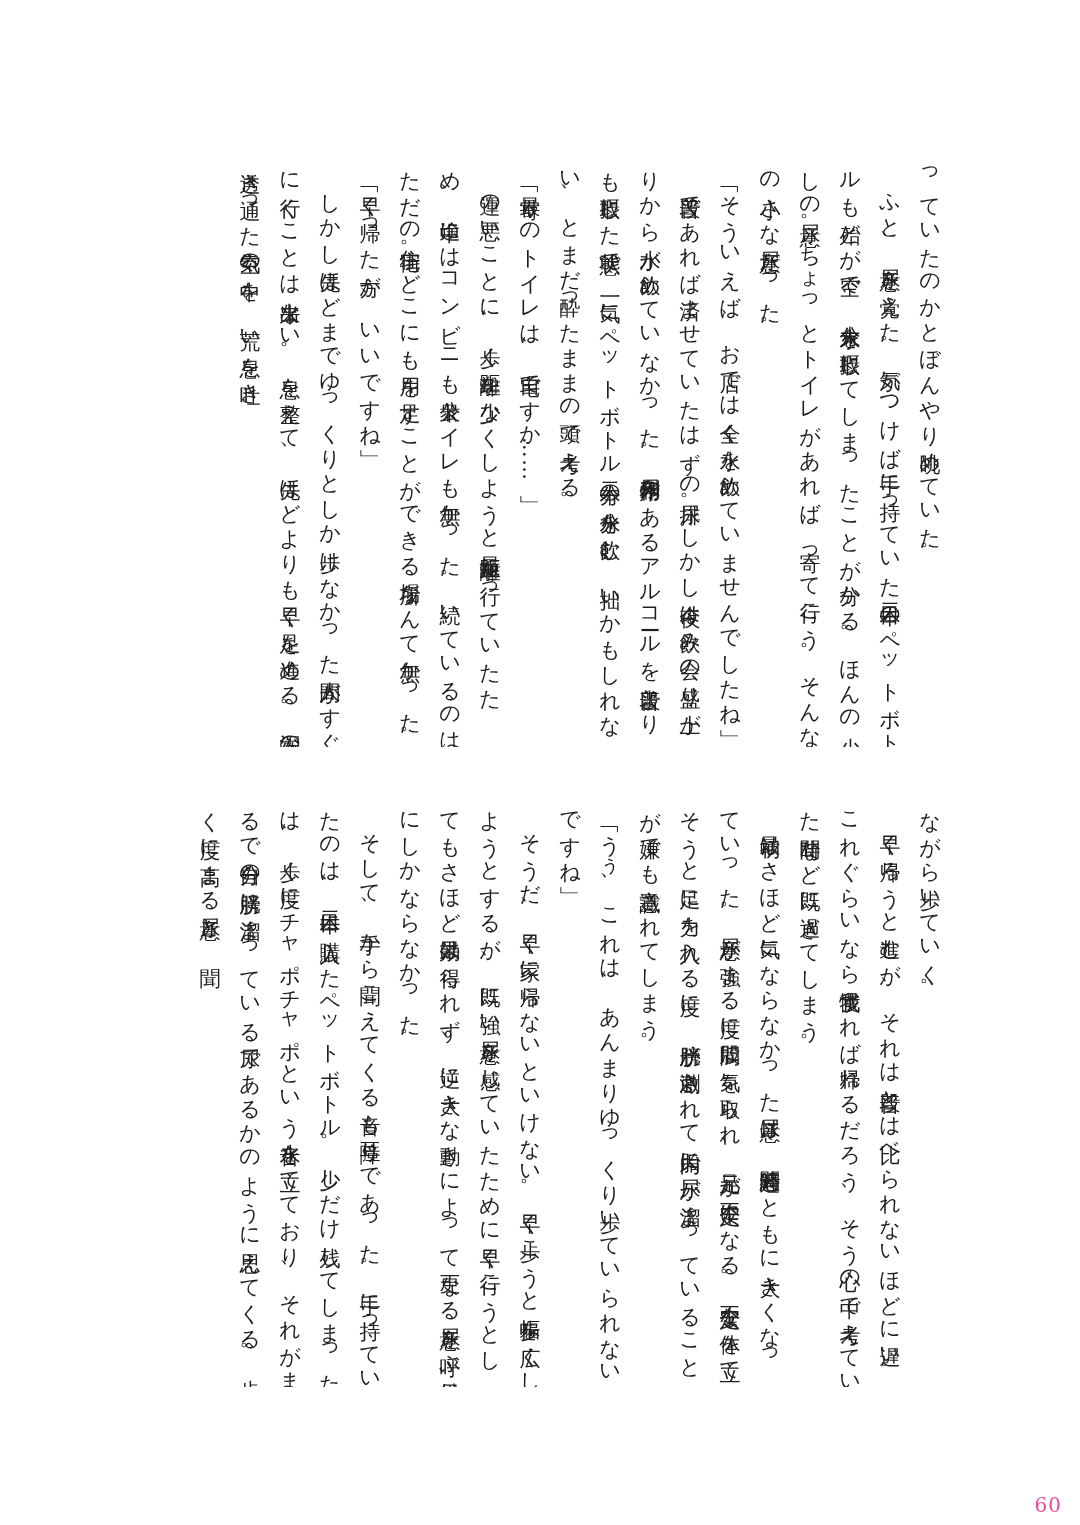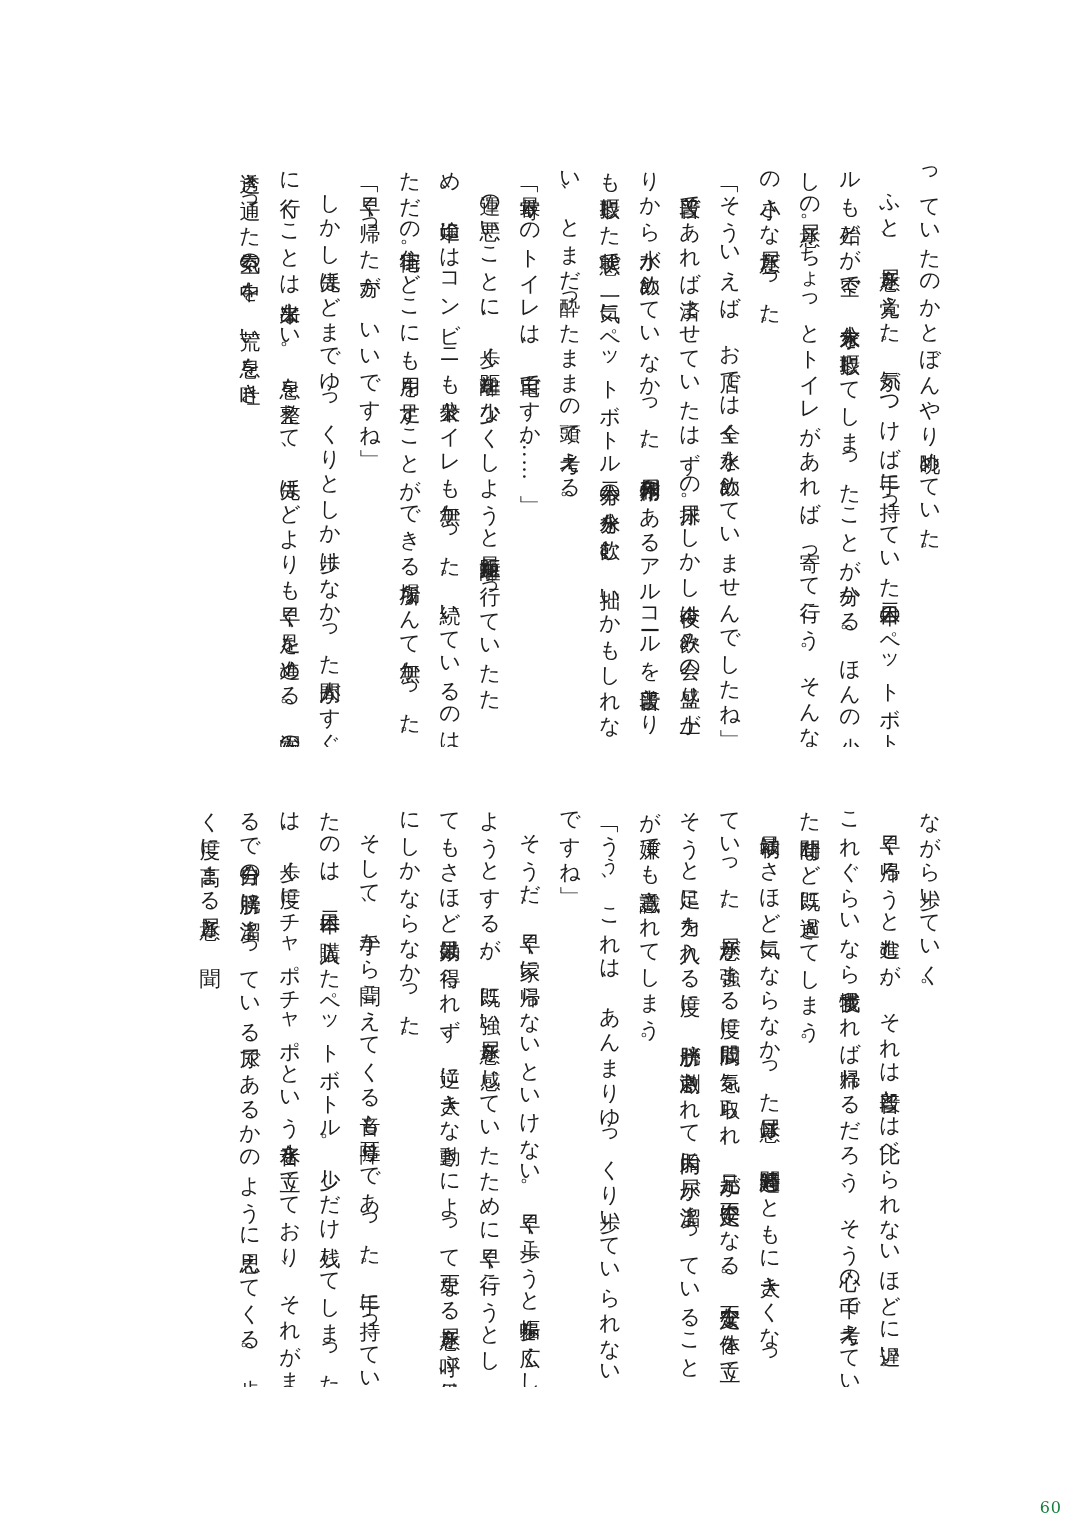--- a/index.html
+++ b/index.html
@@ -32,22 +32,22 @@
     text-align: start;
   }
   .block-top { top: 157px; }
   .block-bottom { top: 797px; }
   .para { margin: 0; text-indent: 0; }
   .para.indent { text-indent: 22px; }
   .page-number {
     position: absolute;
     right: 18px;
     bottom: 8px;
-    font-size: 16px;
-    color: #15803d;
+    font-size: 20px;
+    color: #ec4899;
     letter-spacing: 1px;
   }
 </style>
 </head>
 <body>
 
 <div class="page">
   <section class="text-block block-top">
       <p class="para">っていたのかとぼんやり眺めていた。</p>
       <p class="para indent">ふと、尿意を覚えた。気がつけば手に持っていた二本目のペットボトルも殆どが空で、大分水を摂取してしまったことが分かる。ほんの少しの尿意。ちょっとトイレがあれば、寄って行こう。そんな程度の小さな尿意だった。</p>

